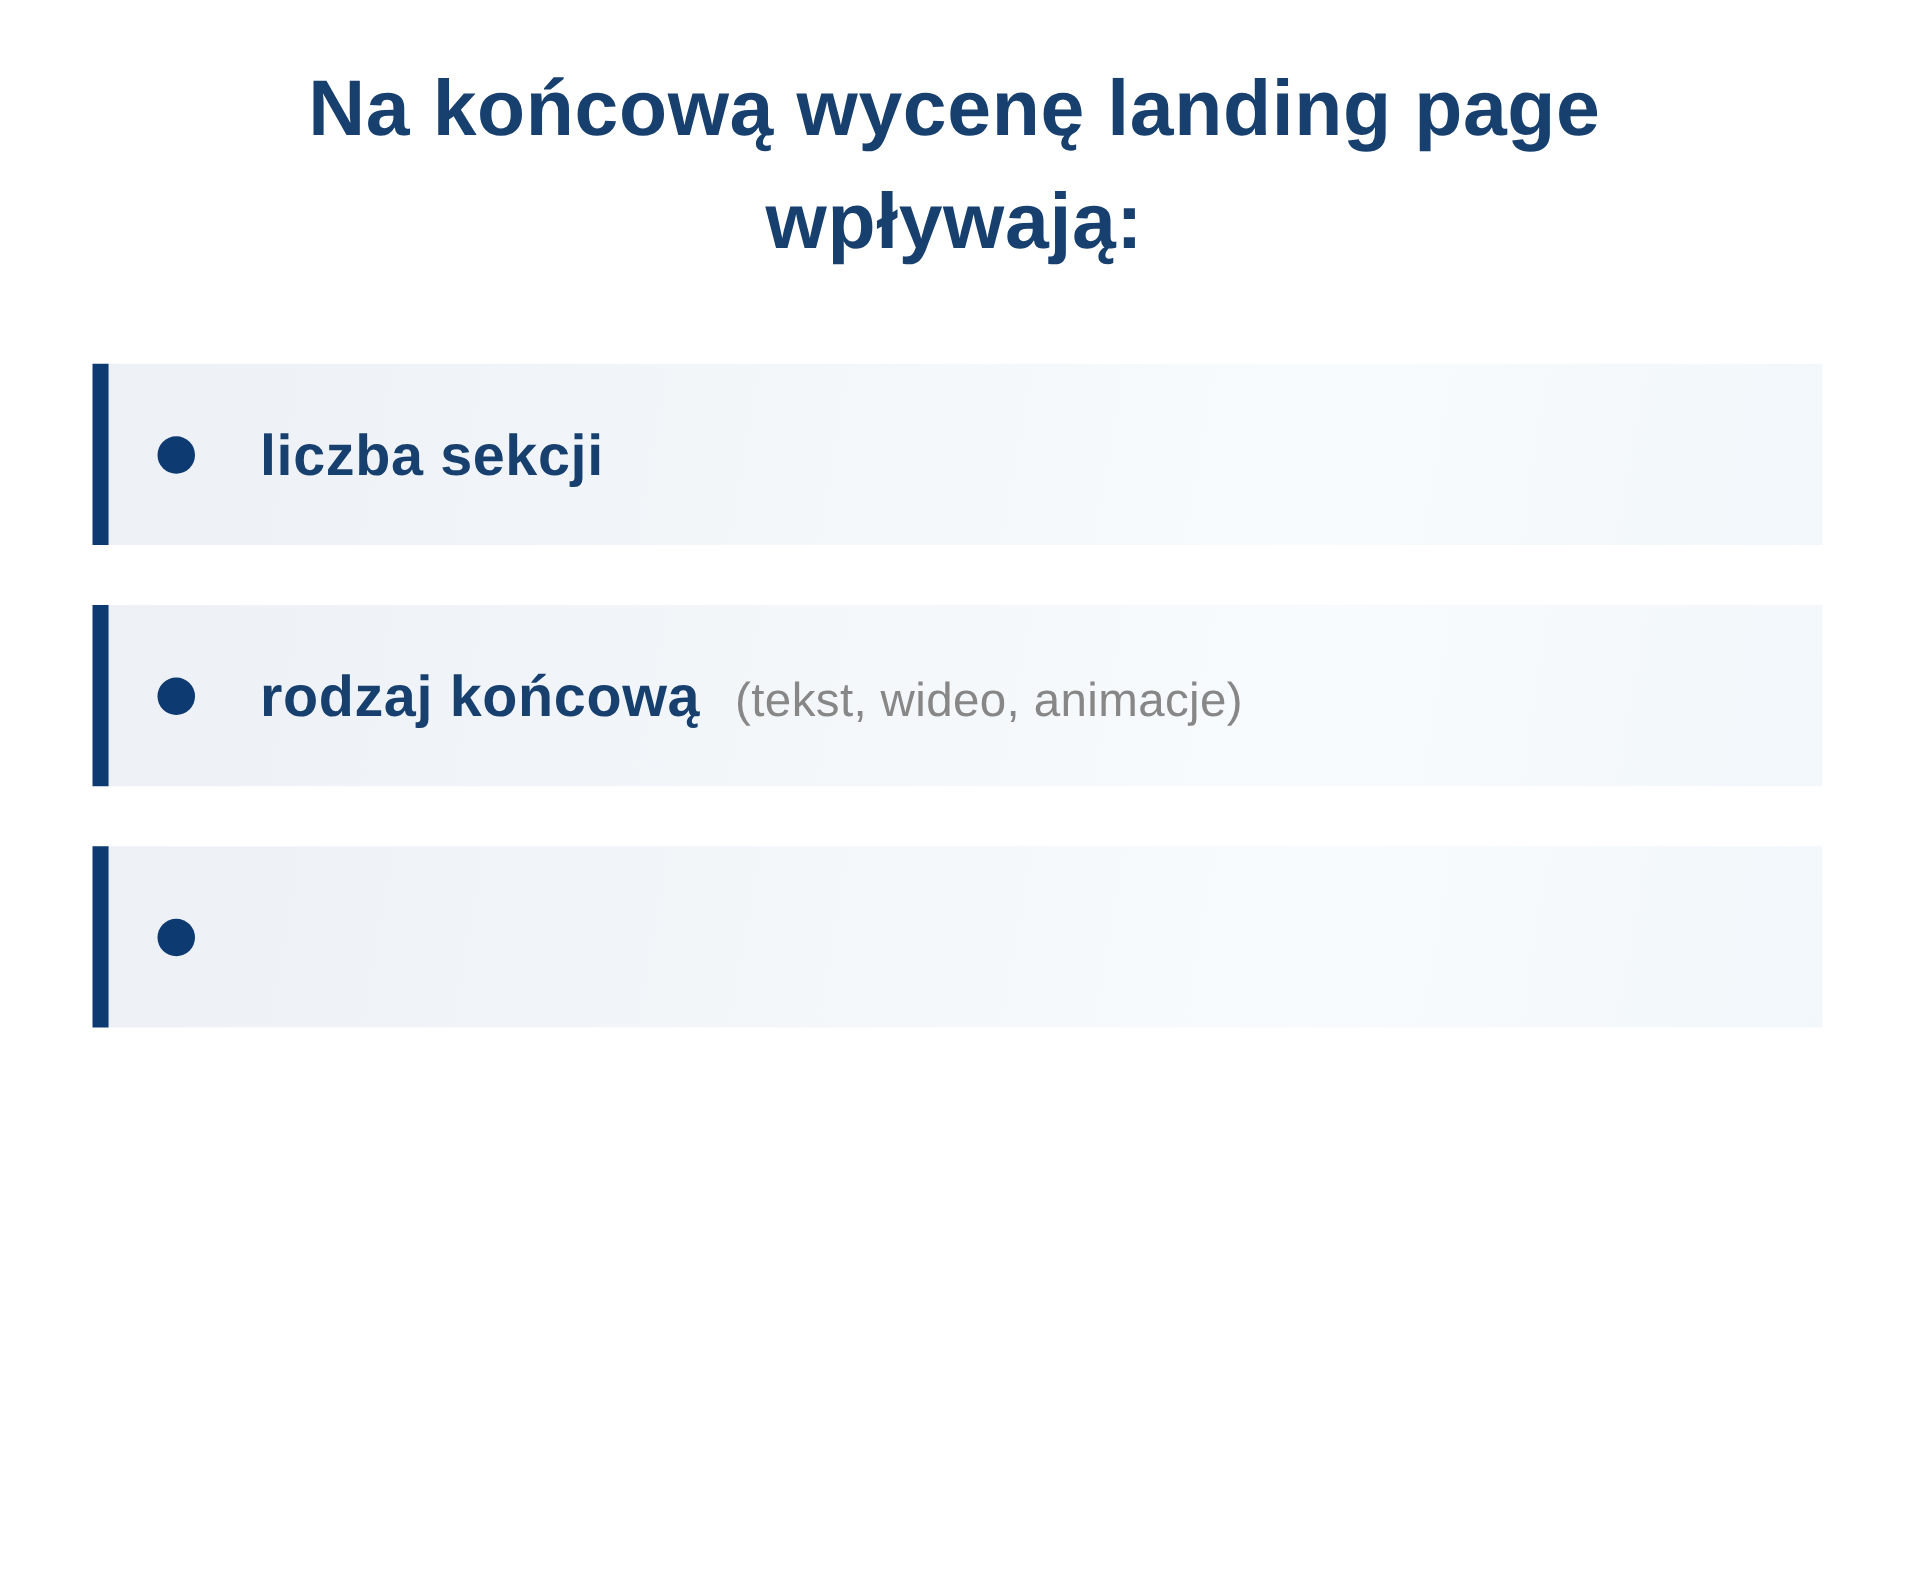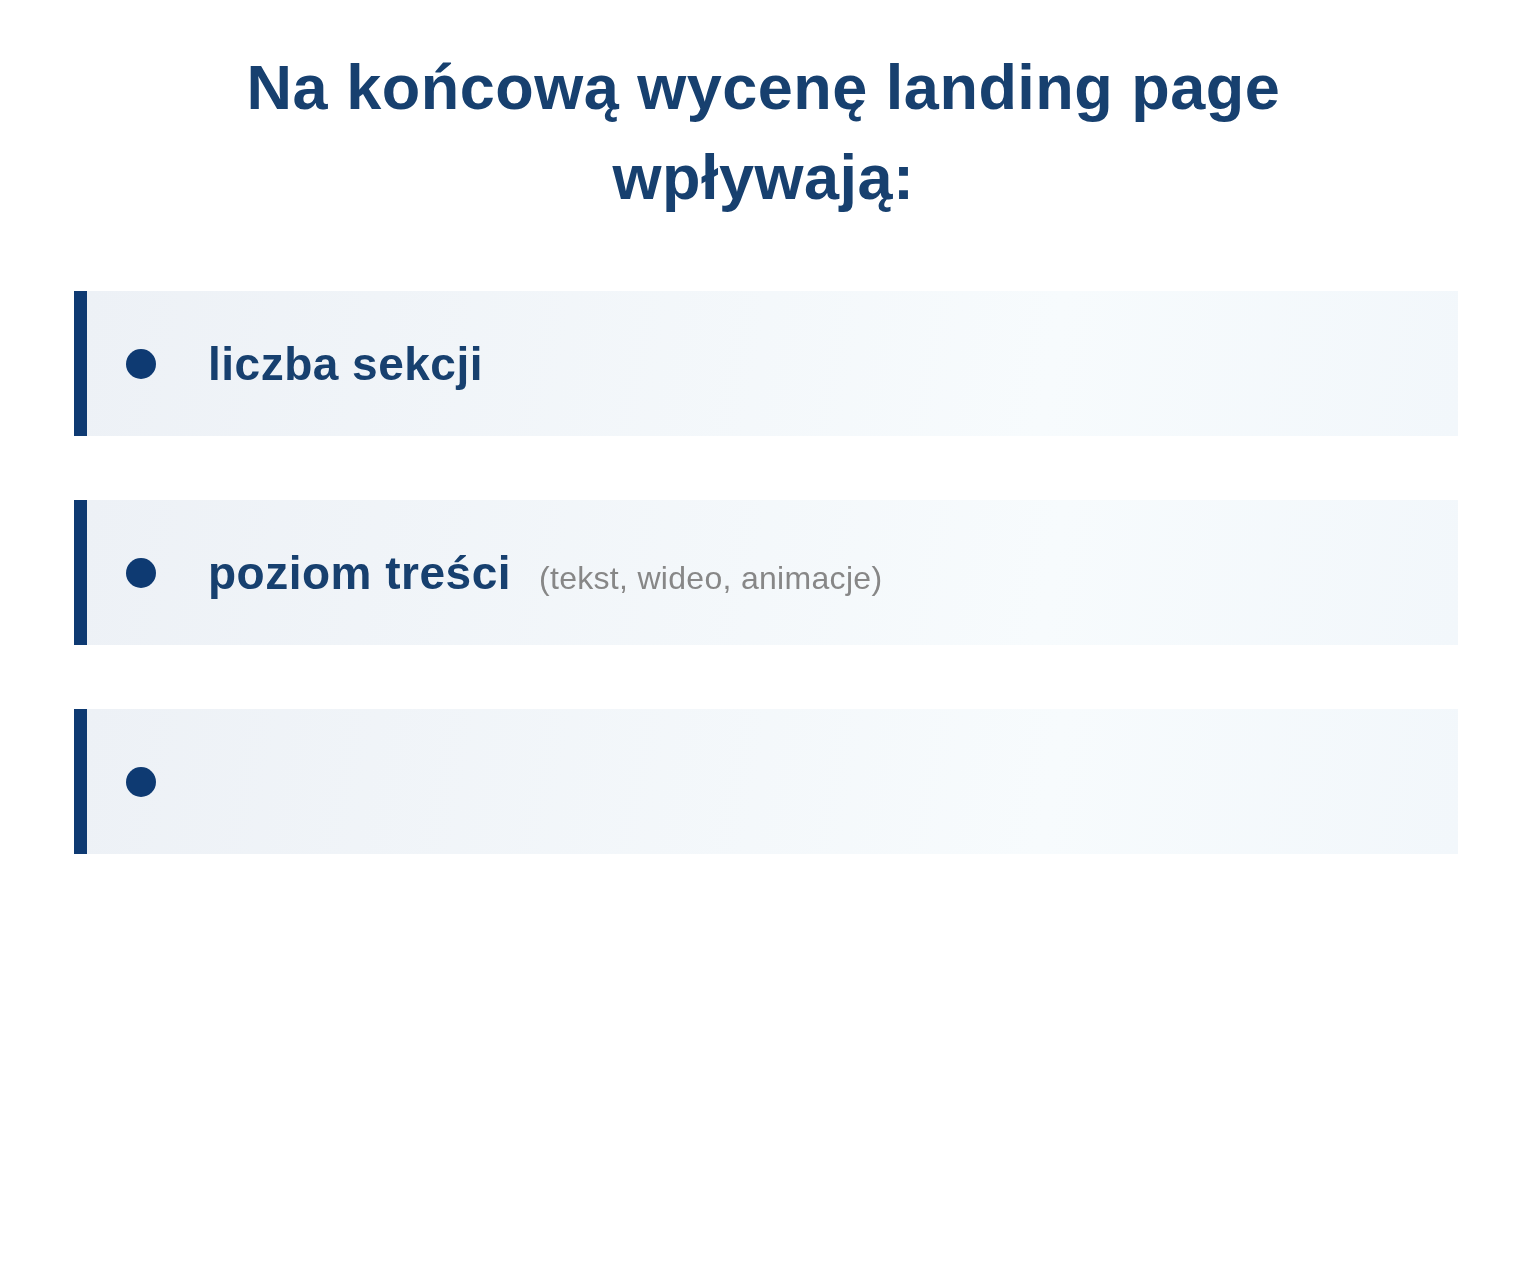--- a/index.html
+++ b/index.html
@@ -29,21 +29,21 @@
     letter-spacing: 0.5px;
     color: var(--navy-text, #17406f);
   }
   .list {
     position: absolute;
     top: 291px;
     left: 74px;
     width: 1384px;
     display: flex;
     flex-direction: column;
-    gap: 64px;
+    gap: 48px;
   }
   .row {
     display: flex;
     height: 145px;
   }
   .bar {
     width: 13px;
     flex: 0 0 auto;
   }
   .content {
@@ -66,21 +66,21 @@
   .text {
     margin-left: 52px;
     font-size: 46px;
     font-weight: 700;
     letter-spacing: 0.5px;
     color: var(--navy-text, #17406f);
     white-space: nowrap;
   }
   .note {
     display: inline;
-    font-size: 32px;
+    font-size: 38px;
     font-weight: 400;
     letter-spacing: 0.3px;
     color: var(--note-gray, #878787);
     margin-left: 28px;
   }
   .note:empty { margin-left: 0; }
 </style>
 </head>
 <body style="background: rgb(255, 255, 255);">
 
@@ -96,21 +96,21 @@
         <span class="bullet"></span>
         <span class="text"><span>liczba sekcji</span><span class="note"></span></span>
       </div>
     </div>
 
 
     <div class="row accent-navy">
       <div class="bar"></div>
       <div class="content">
         <span class="bullet"></span>
-        <span class="text"><span>poziom treści</span><span class="note">(tekst, wideo, animacje)</span></span>
+        <span class="text"><span>rodzaj końcową</span><span class="note">(tekst, wideo, animacje)</span></span>
       </div>
     </div>
 
 
     <div class="row accent-navy">
       <div class="bar"></div>
       <div class="content">
         <span class="bullet"></span>
       </div>
     </div>

